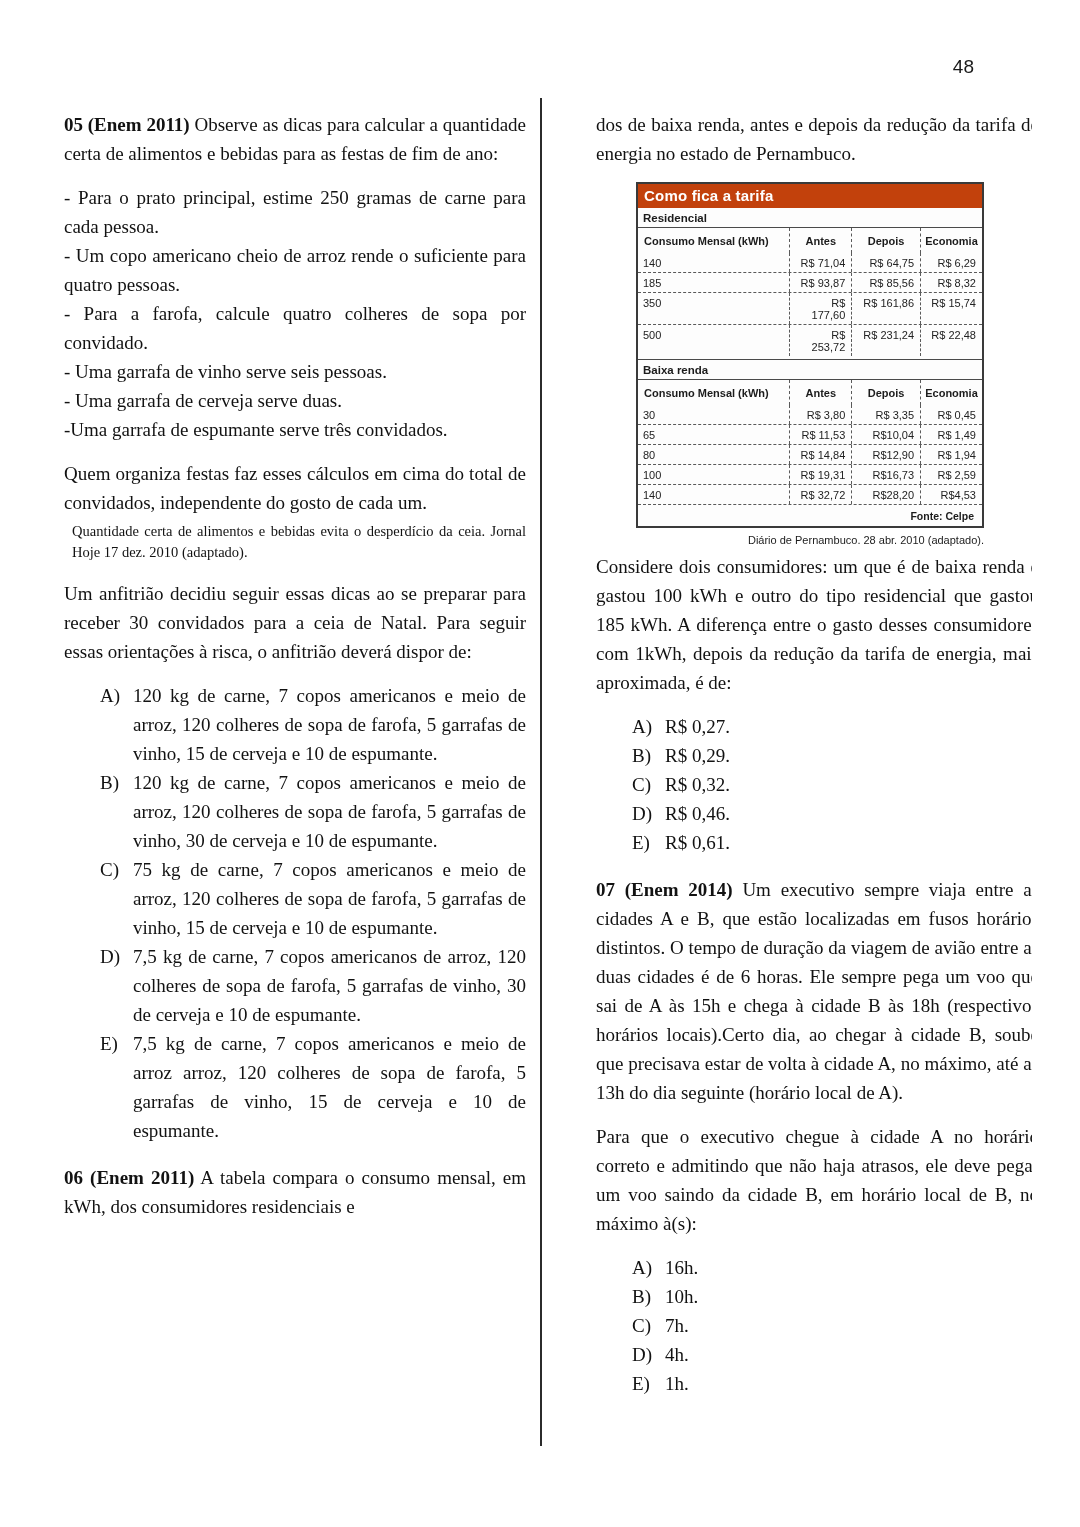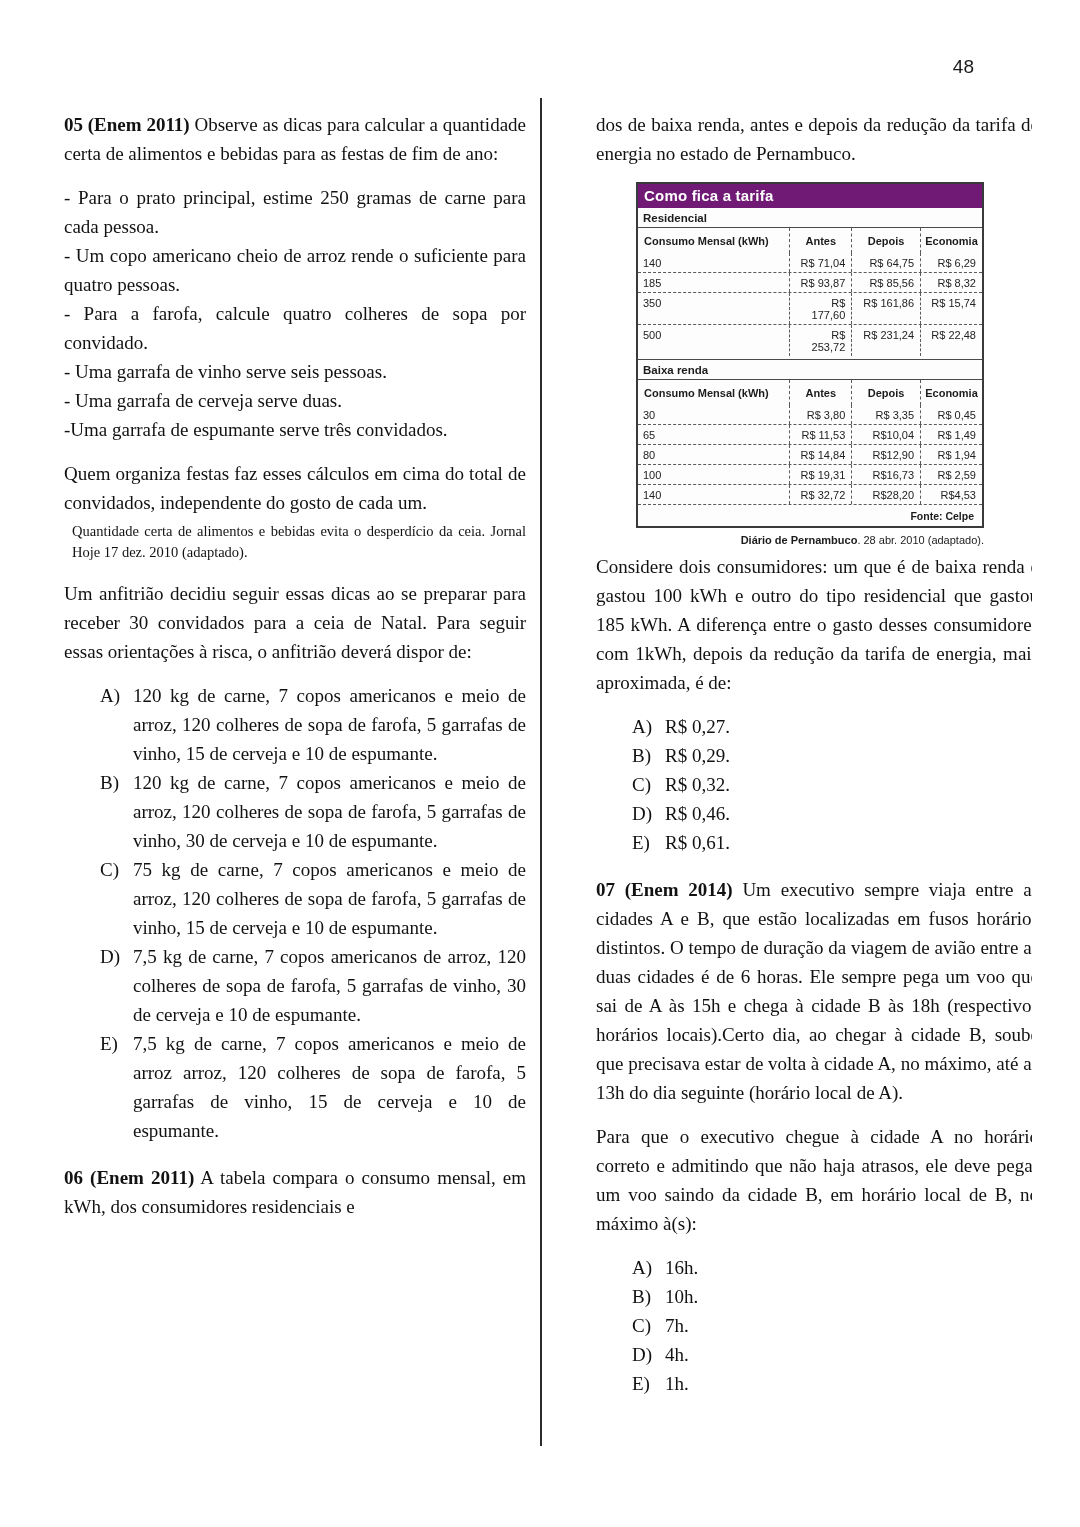--- a/index.html
+++ b/index.html
@@ -41,21 +41,21 @@
   .opt-text { flex:1; text-align:justify; }
 
   
   .tarifa-figure {
     margin:14px 0 6px 40px; width:348px;
     font-family:"Liberation Sans","DejaVu Sans",sans-serif;
     text-align:left; line-height:normal;
   }
   .tarifa-box { border:2px solid #3a3a3a; background:#fdfdfd; }
   .tarifa-title {
-    background:#701a75; color:#ffffff; font-weight:bold;
+    background:#c2410c; color:#ffffff; font-weight:bold;
     font-size:15px; padding:3px 6px 4px; letter-spacing:0.2px;
   }
   .sec-label {
     font-weight:bold; font-size:11.5px; padding:4px 5px 3px;
     border-bottom:1px solid #4a4a4a; color:#1c1c1c;
   }
   .sec-label.mid { border-top:1px solid #4a4a4a; margin-top:3px; }
   .thead, .tarifa-row { display:grid; grid-template-columns:44% 18% 20% 18%; }
   .th {
     font-weight:bold; font-size:11px; color:#1c1c1c;
@@ -67,21 +67,21 @@
   .c1,.c2,.c3 { border-left:1px dashed #5a5a5a; }
   .rows .tarifa-row { border-bottom:1px dashed #5a5a5a; }
   .rows .tarifa-row:last-child { border-bottom:none; }
   .tarifa-source {
     border-top:1px dashed #5a5a5a; text-align:right; font-weight:bold;
     font-size:10.5px; padding:5px 8px 4px; color:#1c1c1c;
   }
   .tarifa-caption {
     text-align:right; font-size:11px; margin-top:6px; color:#1c1c1c;
   }
-  .tarifa-caption .b { font-weight:bold;text-align:right; }
+  .tarifa-caption .b { font-weight:normal;text-align:right; }
 </style>
 </head>
 <body>
 
 <div class="page">
 
   <div class="page-number">48</div>
   <div class="divider"></div>
 
   <div class="col col-left">

